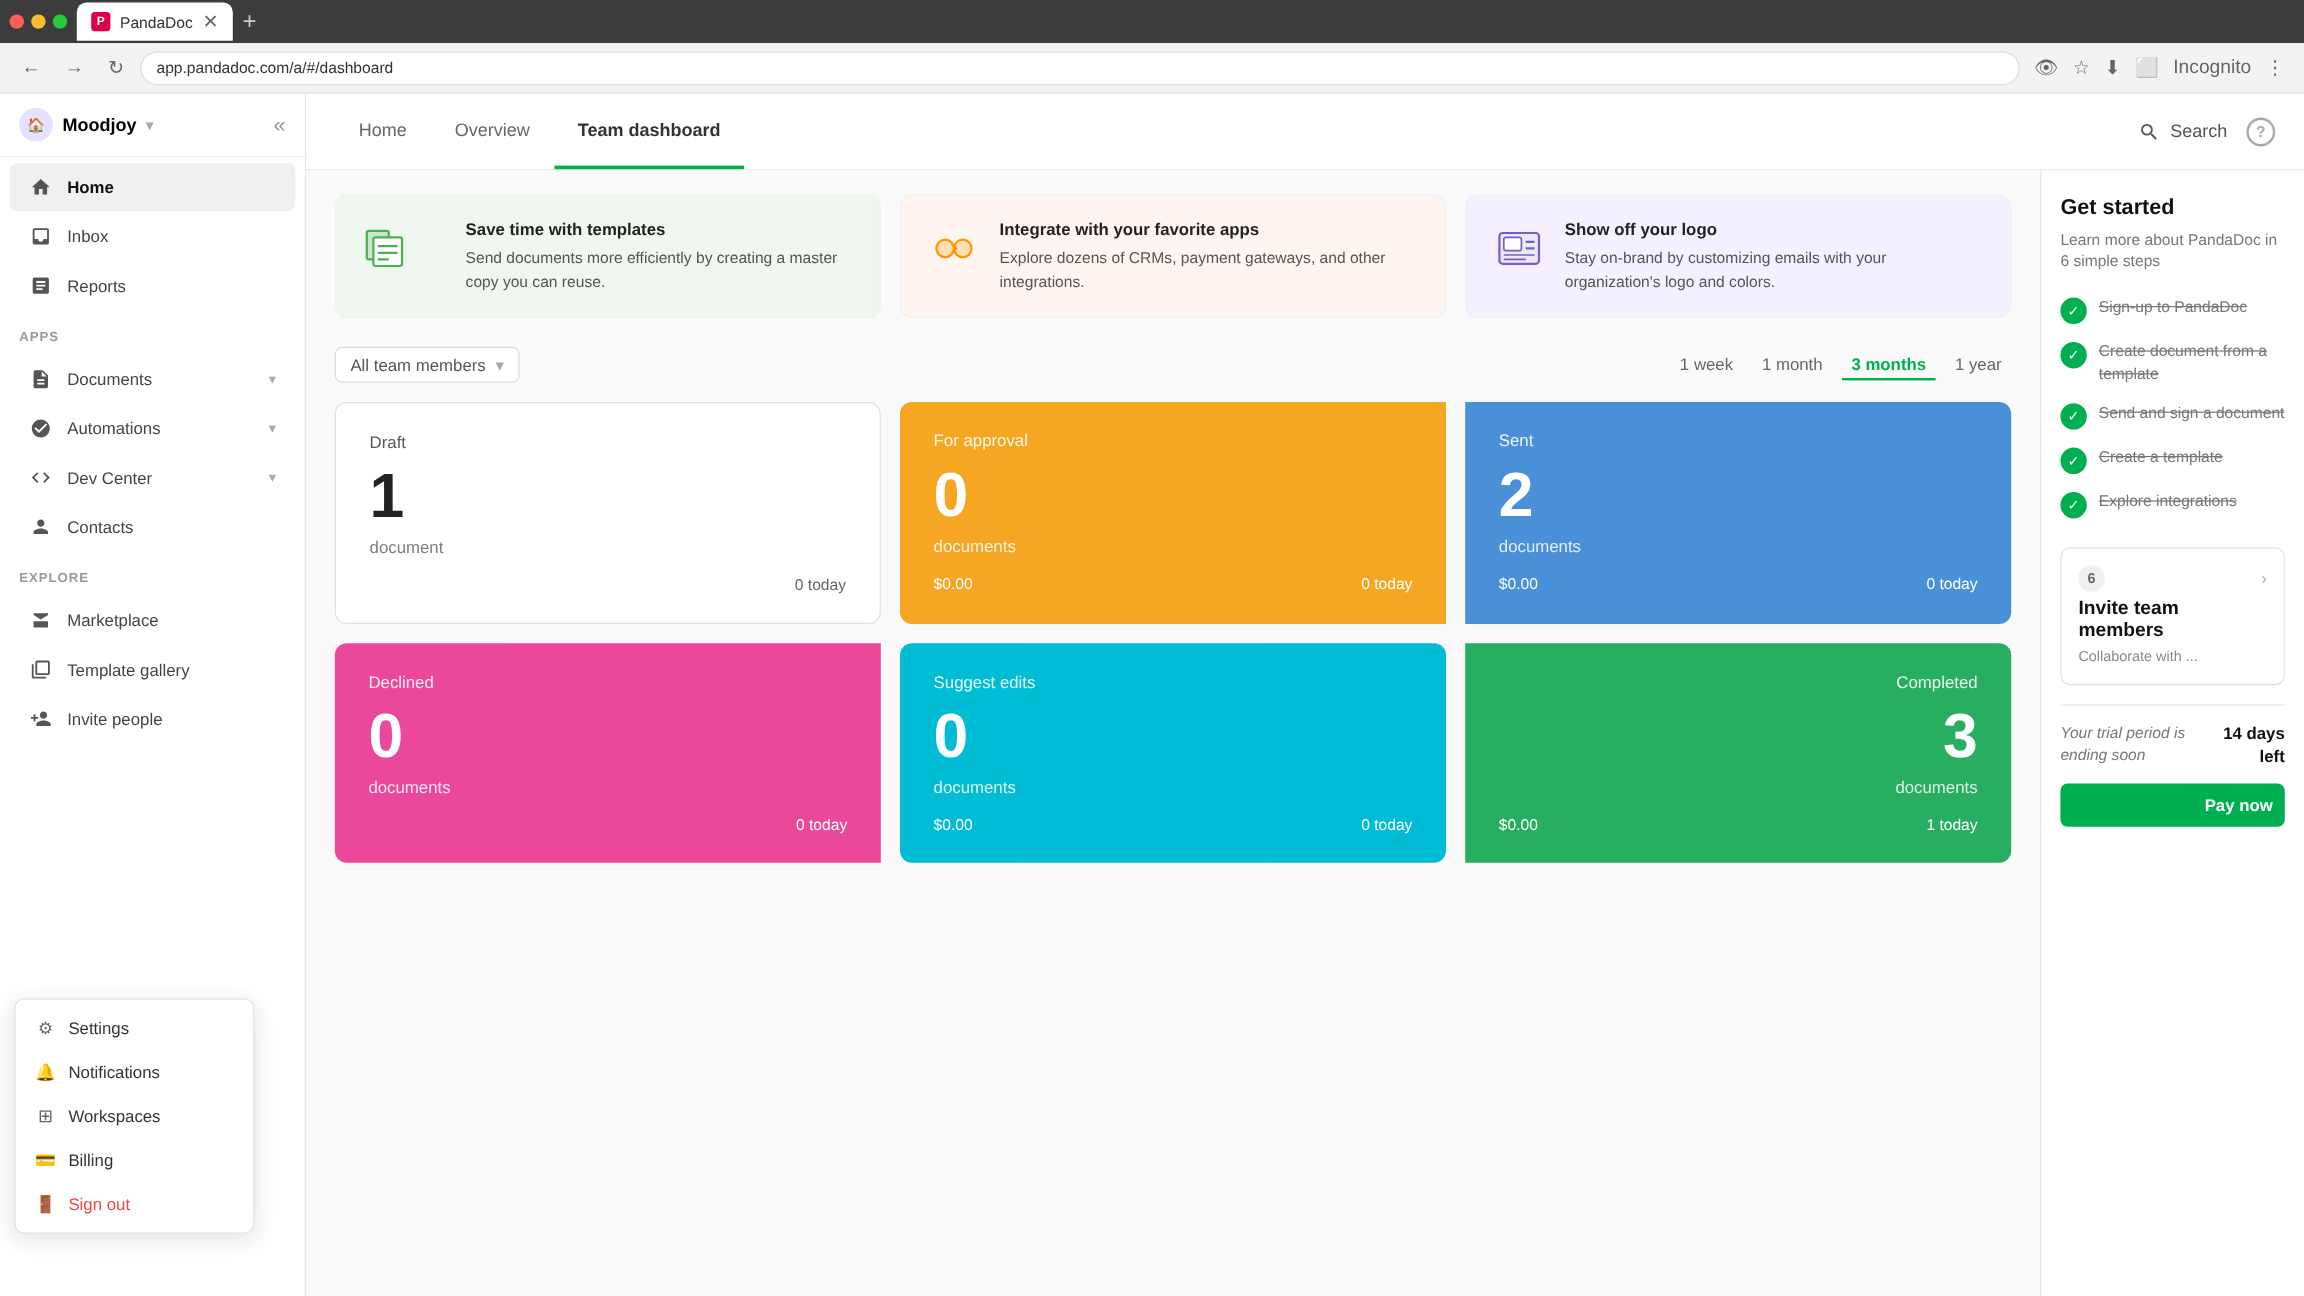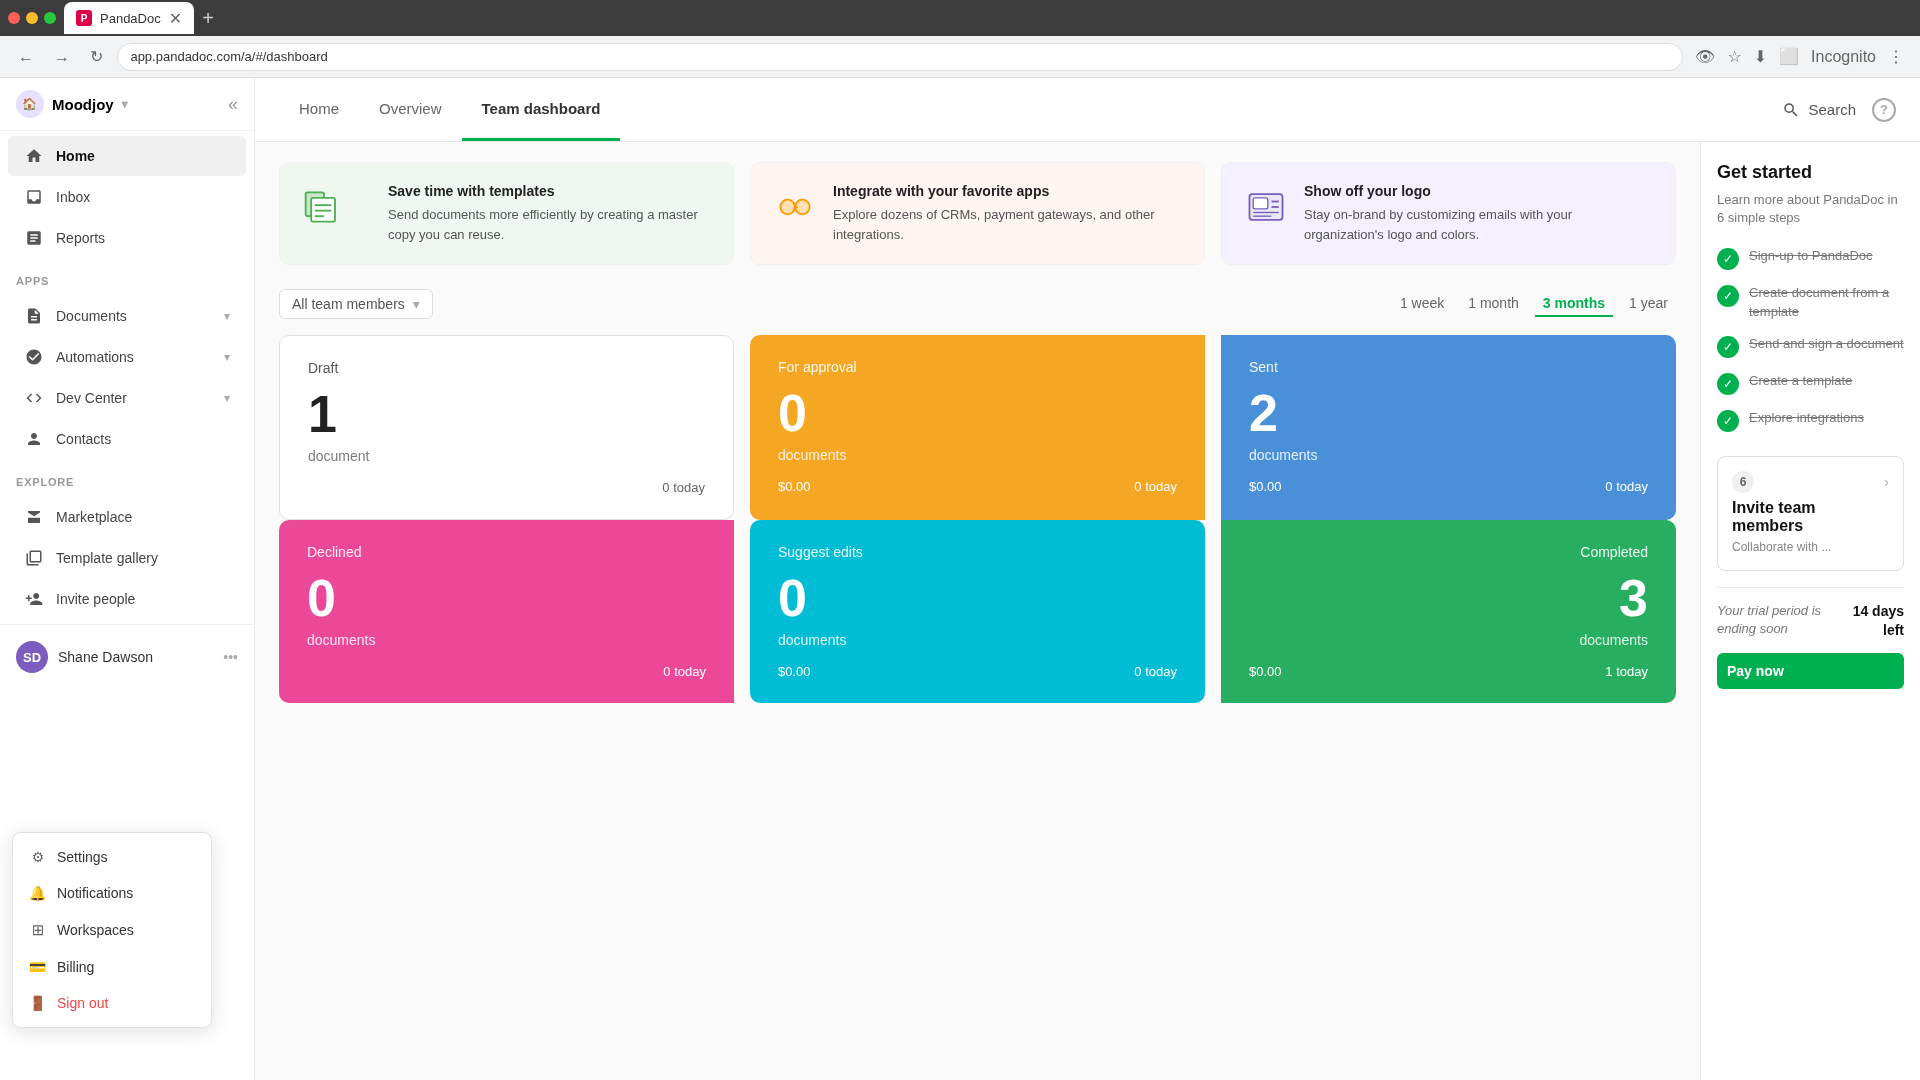--- a/index.html
+++ b/index.html
@@ -98,21 +98,21 @@
     .stat-card.completed { background: #27ae60; border-radius: 0 10px 10px 0; text-align: right; }
     .stat-label { font-size: 14px; margin-bottom: 12px; opacity: 0.9; font-weight: 500; }
     .stat-number { font-size: 52px; font-weight: 700; line-height: 1; margin-bottom: 8px; }
     .stat-docs { font-size: 14px; opacity: 0.85; }
     .stat-footer { display: flex; justify-content: space-between; align-items: center; margin-top: 16px; font-size: 13px; }
     .draft .stat-label { color: #444; }
     .draft .stat-number { color: #222; }
     .draft .stat-docs { color: #666; }
     .draft .stat-footer { color: #666; }
 
-    .stats-row1 { display: grid; grid-template-columns: 1fr 1fr 1fr; gap: 16px; }
+    .stats-row1 { display: grid; grid-template-columns: 1fr 1fr 1fr; gap: 16px; margin-bottom: 16px; }
     .stats-row2 { display: grid; grid-template-columns: 1fr 1fr 1fr; gap: 16px; }
 
     
     .right-panel { width: 220px; background: #fff; border-left: 1px solid #e8e8e8; padding: 20px 16px; overflow-y: auto; flex-shrink: 0; }
     .get-started-title { font-size: 18px; font-weight: 700; color: #111; margin-bottom: 8px; }
     .get-started-sub { font-size: 13px; color: #777; margin-bottom: 20px; line-height: 1.4; }
 
     .step-list { display: flex; flex-direction: column; gap: 14px; margin-bottom: 24px; }
     .step-item { display: flex; align-items: flex-start; gap: 10px; }
     .step-check { width: 22px; height: 22px; border-radius: 50%; background: #00b050; color: white; display: flex; align-items: center; justify-content: center; font-size: 12px; flex-shrink: 0; margin-top: 1px; }
@@ -122,21 +122,21 @@
     .invite-header { display: flex; align-items: center; justify-content: space-between; margin-bottom: 6px; }
     .invite-num { width: 22px; height: 22px; border-radius: 50%; background: #f0f0f0; color: #666; display: flex; align-items: center; justify-content: center; font-size: 12px; font-weight: 600; }
     .invite-chevron { color: #aaa; font-size: 14px; }
     .invite-title { font-size: 16px; font-weight: 700; color: #111; margin-bottom: 4px; }
     .invite-desc { font-size: 12px; color: #888; line-height: 1.4; }
 
     .trial-section { border-top: 1px solid #e8e8e8; padding-top: 14px; }
     .trial-row { display: flex; justify-content: space-between; align-items: flex-start; margin-bottom: 12px; }
     .trial-text { font-size: 13px; color: #777; line-height: 1.4; font-style: italic; }
     .trial-days { font-size: 14px; font-weight: 700; color: #111; text-align: right; line-height: 1.4; }
-    .pay-now-btn { width: 100%; background: #00b050; color: white; border: none; border-radius: 6px; padding: 10px; font-size: 14px; font-weight: 600; cursor: pointer; text-align: left; }
+    .pay-now-btn { width: 100%; background: #00b050; color: white; border: none; border-radius: 6px; padding: 10px; font-size: 14px; font-weight: 600; cursor: pointer; text-align: right; }
 
     
     ::-webkit-scrollbar { width: 6px; }
     ::-webkit-scrollbar-track { background: transparent; }
     ::-webkit-scrollbar-thumb { background: #ddd; border-radius: 3px; }
   </style>
 </head>
 <body>
 
 <div class="browser-chrome">
@@ -295,27 +295,20 @@
       <div class="context-item">
         <span class="ctx-icon">💳</span>
         <span>Billing</span>
       </div>
       <div class="context-item signout">
         <span class="ctx-icon">🚪</span>
         <span>Sign out</span>
       </div>
     </div>
 
-    <div class="sidebar-footer">
-      <div class="user-row">
-        <div class="user-avatar">SD</div>
-        <span class="user-name">Shane Dawson</span>
-        <span class="user-more">•••</span>
-      </div>
-    </div>
   </div>
 
   <div class="main">
 
     <div class="main-header">
       <div class="main-tabs">
         <div class="main-tab">
           <span>Home</span>
         </div>
         <div class="main-tab">

